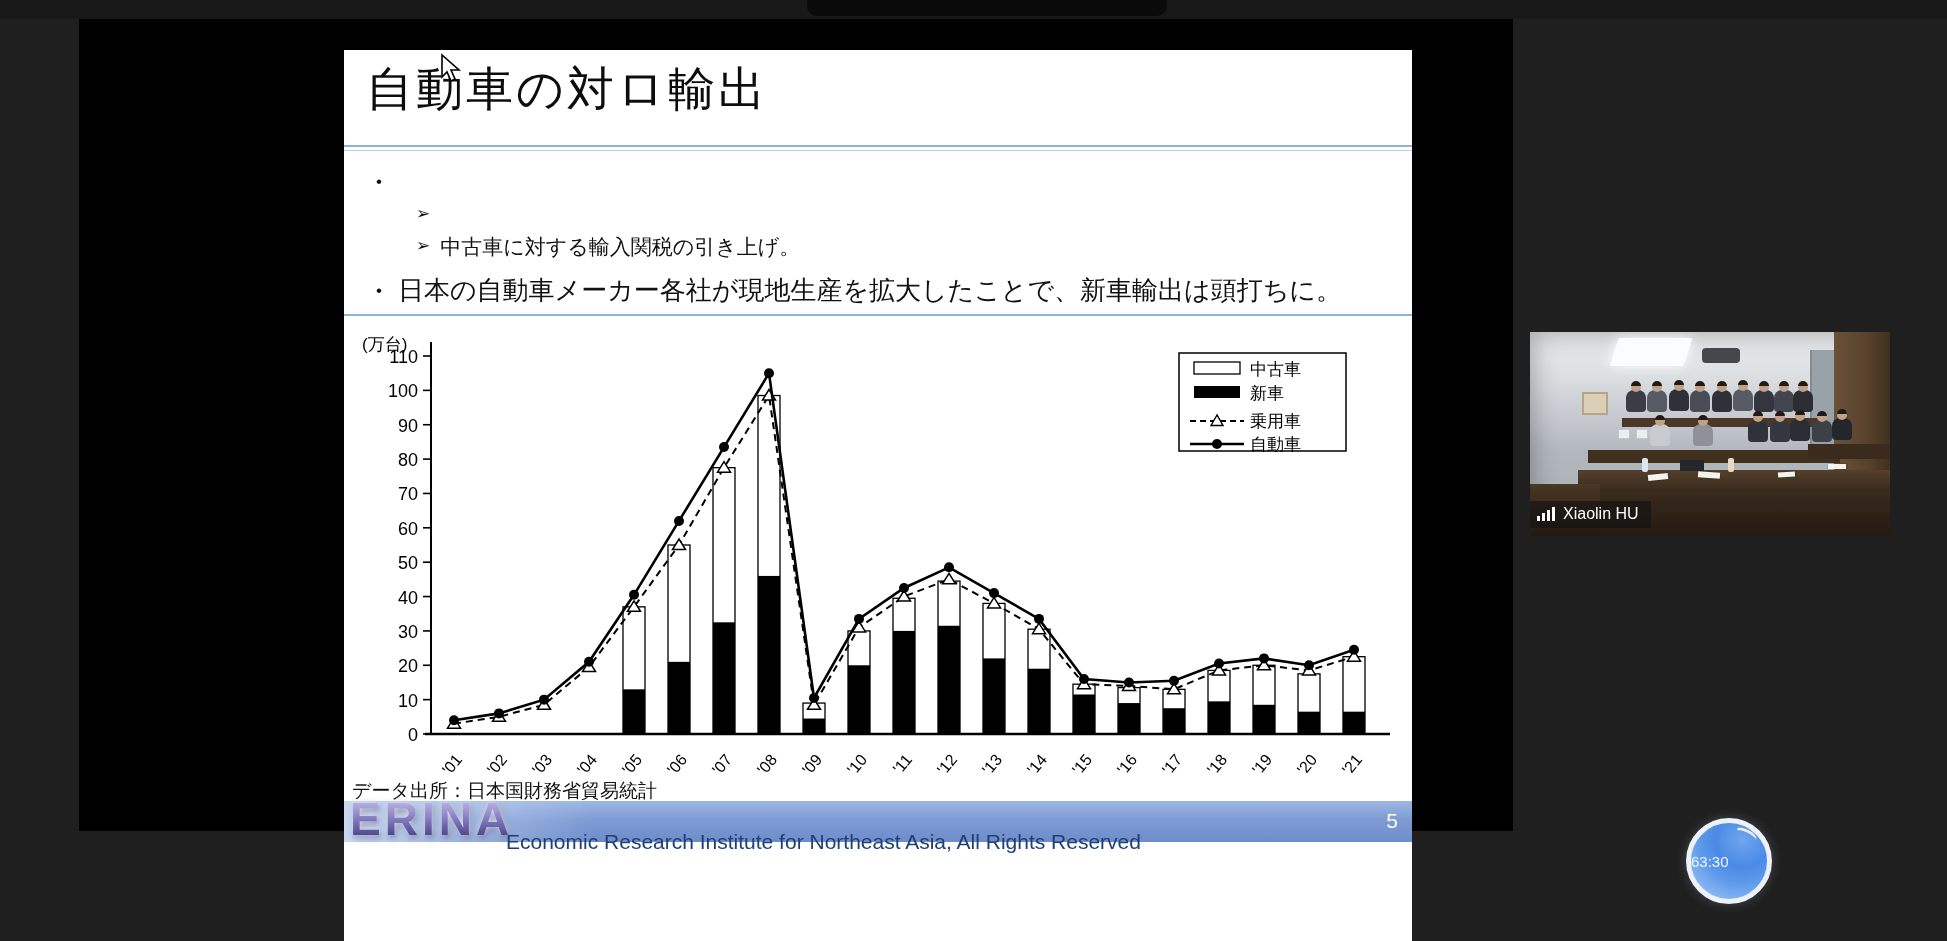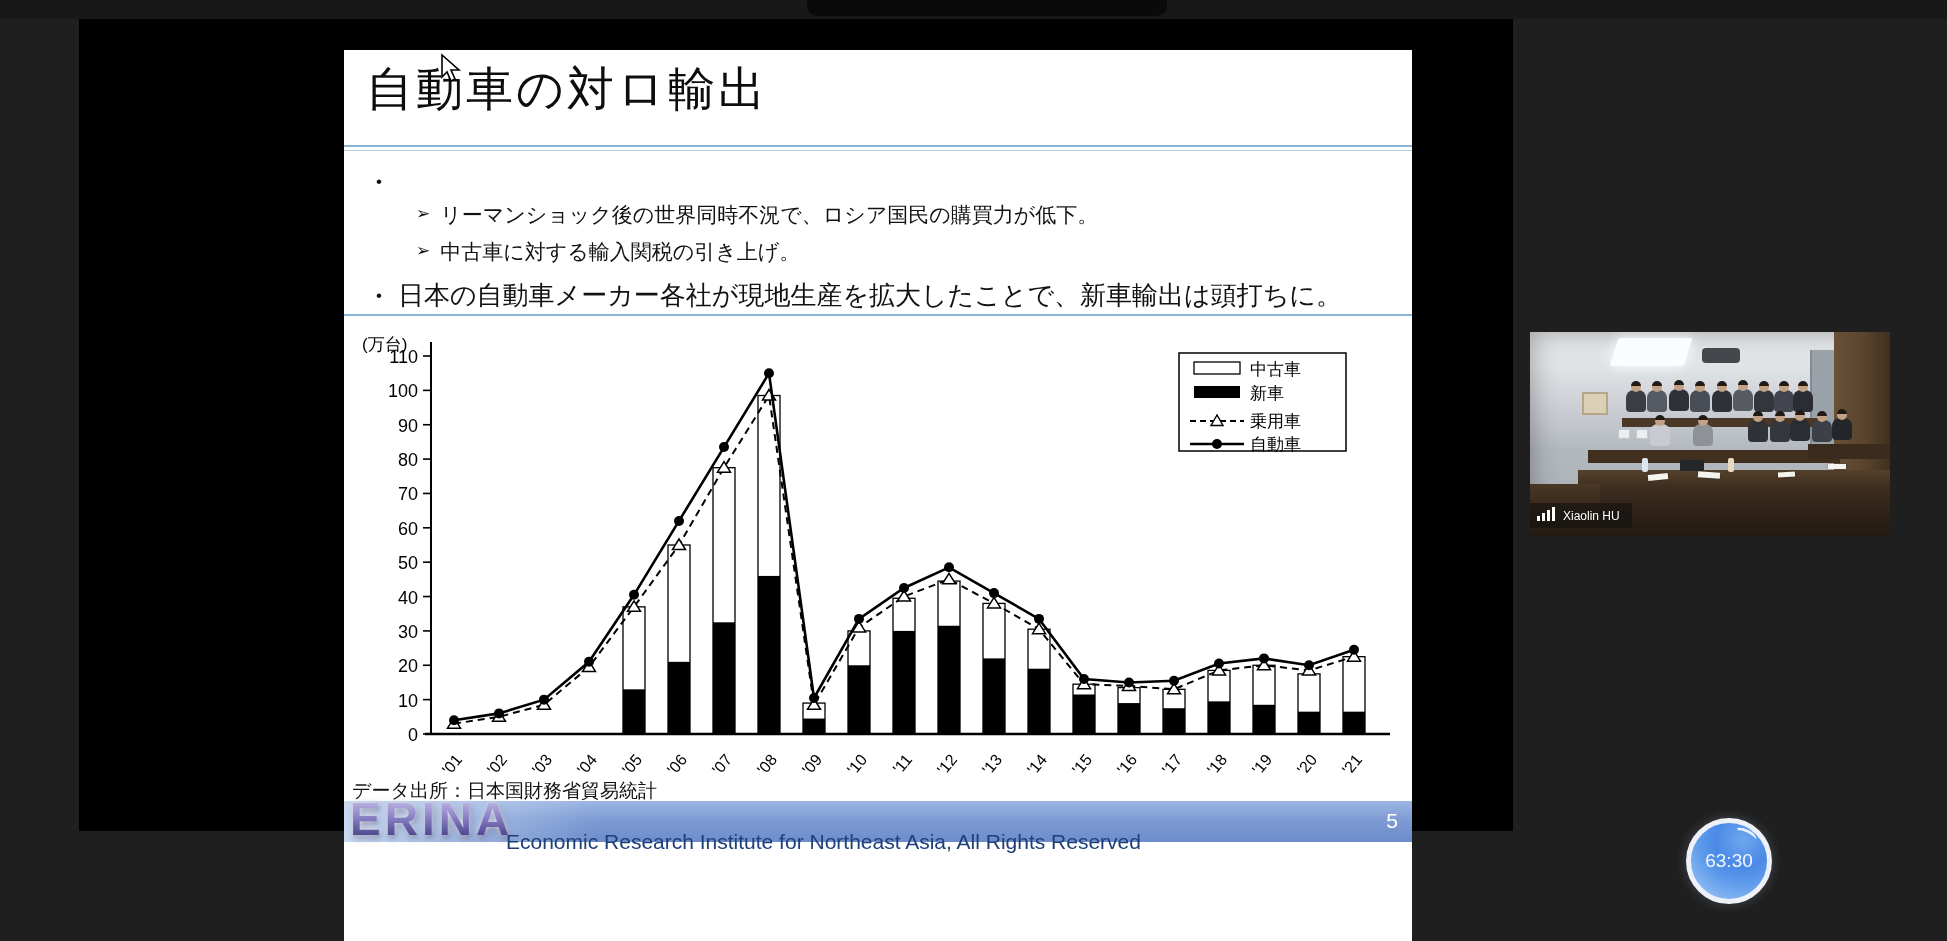--- a/index.html
+++ b/index.html
@@ -61,49 +61,48 @@
     background:linear-gradient(180deg,#55402c 0%,#3a2b1d 30%,#241a11 100%);}
   .cam-desk-frontL{position:absolute;left:0px;top:152px;width:70px;height:52px;
     background:linear-gradient(180deg,#4a3725 0%,#241a11 100%);}
   .paper{position:absolute;background:#f4f4ee;box-shadow:0 0 2px rgba(0,0,0,.4);}
   .bottle{position:absolute;width:6px;height:14px;background:#dbe6ee;border-radius:2px;}
   .laptop{position:absolute;left:150px;top:128px;width:24px;height:11px;background:#23262a;border-radius:1px;}
   .person{position:absolute;width:20px;height:22px;border-radius:8px 8px 4px 4px;}
   .person .head{position:absolute;left:5px;top:-8px;width:10px;height:10px;border-radius:50%;background:#c3a184;}
   .person .hair{position:absolute;left:5px;top:-9px;width:10px;height:5px;border-radius:5px 5px 0 0;background:#221a14;}
   .cam-label{position:absolute;left:0;bottom:8px;display:flex;align-items:flex-end;gap:8px;
-    background:rgba(15,15,15,.58);color:#fff;font-size:12px;padding:4px 12px 5px 7px;}
+    background:rgba(15,15,15,.58);color:#fff;font-size:16px;padding:4px 12px 5px 7px;}
   .sig{display:flex;align-items:flex-end;gap:2px;padding-bottom:2px;}
   .sig span{display:block;width:3px;background:#fff;}
   .s1{height:5px;}.s2{height:8px;}.s3{height:11px;}.s4{height:14px;}
   
   .timer{position:absolute;left:1686px;top:818px;width:76px;height:76px;border-radius:50%;
     background:radial-gradient(circle at 68% 22%, #6fa6ee 0%, #4a8ae6 35%, #5d9aeb 55%, #8fbcf3 85%, #a9cef6 100%);
     border:5px solid #eef2f8;box-shadow:0 0 12px rgba(180,200,230,.25);
-    display:flex;align-items:center;justify-content:center;color:#f2f7ff;font-size:19px;}
+    display:flex;align-items:center;color:#f2f7ff;font-size:15px;}
   .timer-gloss{position:absolute;right:10px;top:6px;width:22px;height:10px;border-radius:50%;
     border-top:3px solid rgba(255,255,255,.85);border-left:2px solid rgba(255,255,255,0);transform:rotate(24deg);}
 </style>
 </head>
 <body>
 
 <div class="top-strip"></div>
 <div class="top-pill"></div>
 
 <div class="share-area">
   <div class="slide">
     <div class="slide-title">自動車の対ロ輸出</div>
     <div class="title-sep"></div>
     <div class="bullets">
         <div class="bl level1">
           <span class="marker">•</span>
         </div>
         <div class="bl level2">
           <span class="marker">➢</span>
-          <span>リーマンショック後の世界同時不況で、ロシア国民の購買力が低下。</span>
         </div>
         <div class="bl level2">
           <span class="marker">➢</span>
           <span>中古車に対する輸入関税の引き上げ。</span>
         </div>
         <div class="bl level1">
           <span class="marker">•</span>
           <span>日本の自動車メーカー各社が現地生産を拡大したことで、新車輸出は頭打ちに。</span>
         </div>
       </div>

